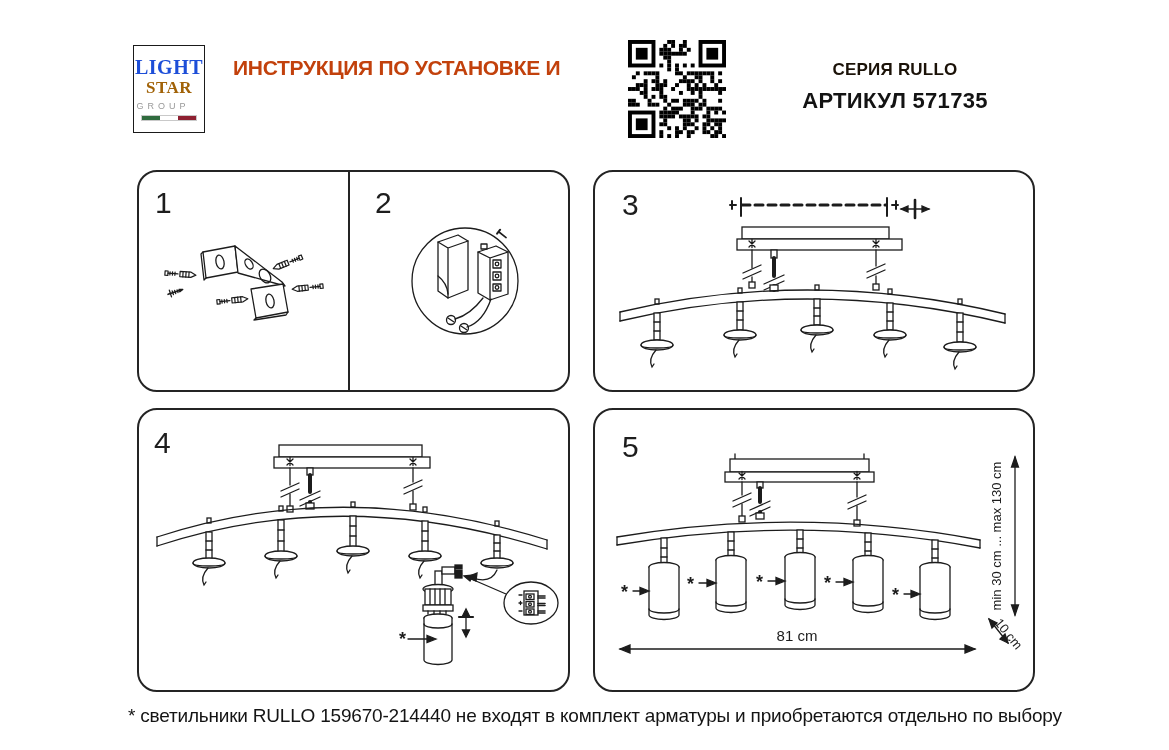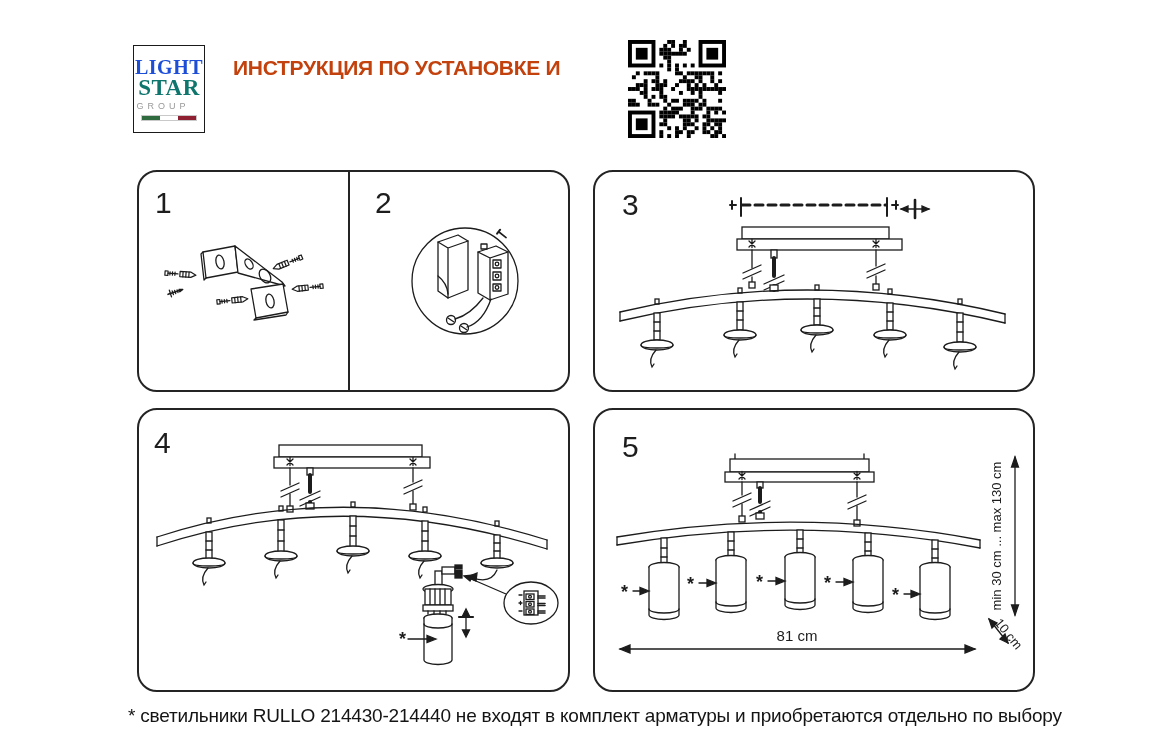--- a/index.html
+++ b/index.html
@@ -3,21 +3,21 @@
 <meta charset="utf-8">
 <style>
   html,body{margin:0;padding:0;background:#fff;}
   .page{position:relative;width:1169px;height:750px;background:#ffffff;
         font-family:"Liberation Sans",sans-serif;color:#141414;overflow:hidden;}
 
   
   .logo{position:absolute;left:133px;top:45px;width:72px;height:88px;border:1.5px solid #1a1a1a;
         box-sizing:border-box;display:flex;flex-direction:column;align-items:center;justify-content:center;}
   .logo-light{font-family:"Liberation Serif",serif;font-weight:bold;font-size:20px;line-height:19px;color:#1d4ed8;letter-spacing:.5px;}
-  .logo-star{font-family:"Liberation Serif",serif;font-weight:bold;font-size:23px;line-height:21px;color:#0f766e;letter-spacing:.5px;}
+  .logo-star{font-family:"Liberation Serif",serif;font-weight:bold;font-size:17px;line-height:21px;color:#a16207;letter-spacing:.5px;}
   .logo-group{font-size:9px;letter-spacing:4px;color:#999;margin:3px 16px 4px 4px;}
   .flag{width:56px;height:6px;display:flex;border:1px solid #c9c9c9;box-sizing:border-box;}
   .flag span{flex:1;}
 
   .title{position:absolute;left:233px;top:53px;font-size:21px;font-weight:bold;line-height:30px;
          letter-spacing:-0.3px;color:#c2410c;}
   .qr{position:absolute;left:628px;top:40px;width:98px;height:98px;}
   .series-block{position:absolute;left:790px;top:60px;width:210px;text-align:center;}
   .series{font-size:17px;font-weight:bold;color:#1b1208;letter-spacing:.2px;}
   .article{font-size:22px;font-weight:bold;color:#131313;margin-top:8px;letter-spacing:.3px;}
@@ -260,20 +260,24 @@
       <rect x="89.24" y="89.24" width="3.88" height="3.88" fill="#000"></rect>
       <rect x="31.04" y="93.12" width="3.88" height="3.88" fill="#000"></rect>
       <rect x="38.8" y="93.12" width="3.88" height="3.88" fill="#000"></rect>
       <rect x="46.56" y="93.12" width="3.88" height="3.88" fill="#000"></rect>
       <rect x="58.199999999999996" y="93.12" width="3.88" height="3.88" fill="#000"></rect>
       <rect x="81.48" y="93.12" width="3.88" height="3.88" fill="#000"></rect>
       <rect x="85.36" y="93.12" width="3.88" height="3.88" fill="#000"></rect>
       <rect x="93.12" y="93.12" width="3.88" height="3.88" fill="#000"></rect>
     </svg>
 
+  <div class="series-block">
+    <div class="series">СЕРИЯ RULLO</div>
+    <div class="article">АРТИКУЛ 571735</div>
+  </div>
 
   <div class="panel p12">
     <div class="divider"></div>
     <div class="pnum" style="left:16px;top:14px">1</div>
     <div class="pnum" style="left:236px;top:14px">2</div>
 
     <svg width="211" height="218" viewBox="0 0 211 218">
       <defs>
         <g id="fastener" stroke="#1c1c1c" fill="none" stroke-width="1.2">
           <rect x="0" y="-2.2" width="3" height="4.4"></rect>
@@ -631,14 +635,14 @@
         <text transform="translate(406,126) rotate(-90)" text-anchor="middle" font-size="13" fill="#1c1c1c" stroke="none">min 30 cm ... max 130 cm</text>
 
         <line x1="394" y1="209" x2="413" y2="233"></line>
         <polygon points="394,209 402,213 397,218" fill="#1c1c1c"></polygon>
         <polygon points="413,233 405,229 410,224" fill="#1c1c1c"></polygon>
         <text transform="translate(399,213) rotate(51)" font-size="13" fill="#1c1c1c" stroke="none">10 cm</text>
       </g>
     </svg>
   </div>
 
-  <div class="footnote">* светильники RULLO 214430-214440 не входят в комплект арматуры и приобретаются отдельно по выбору</div>
+  <div class="footnote">* светильники RULLO 159670-214440 не входят в комплект арматуры и приобретаются отдельно по выбору</div>
 </div>
 
 </body></html>

